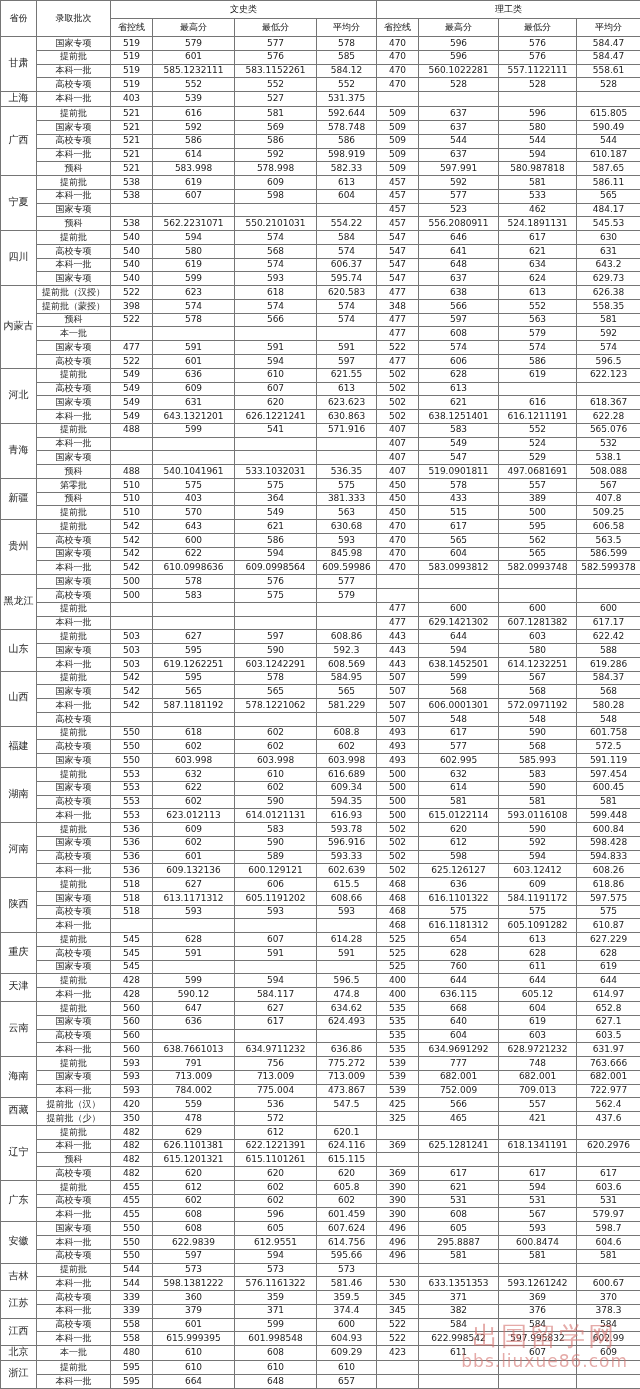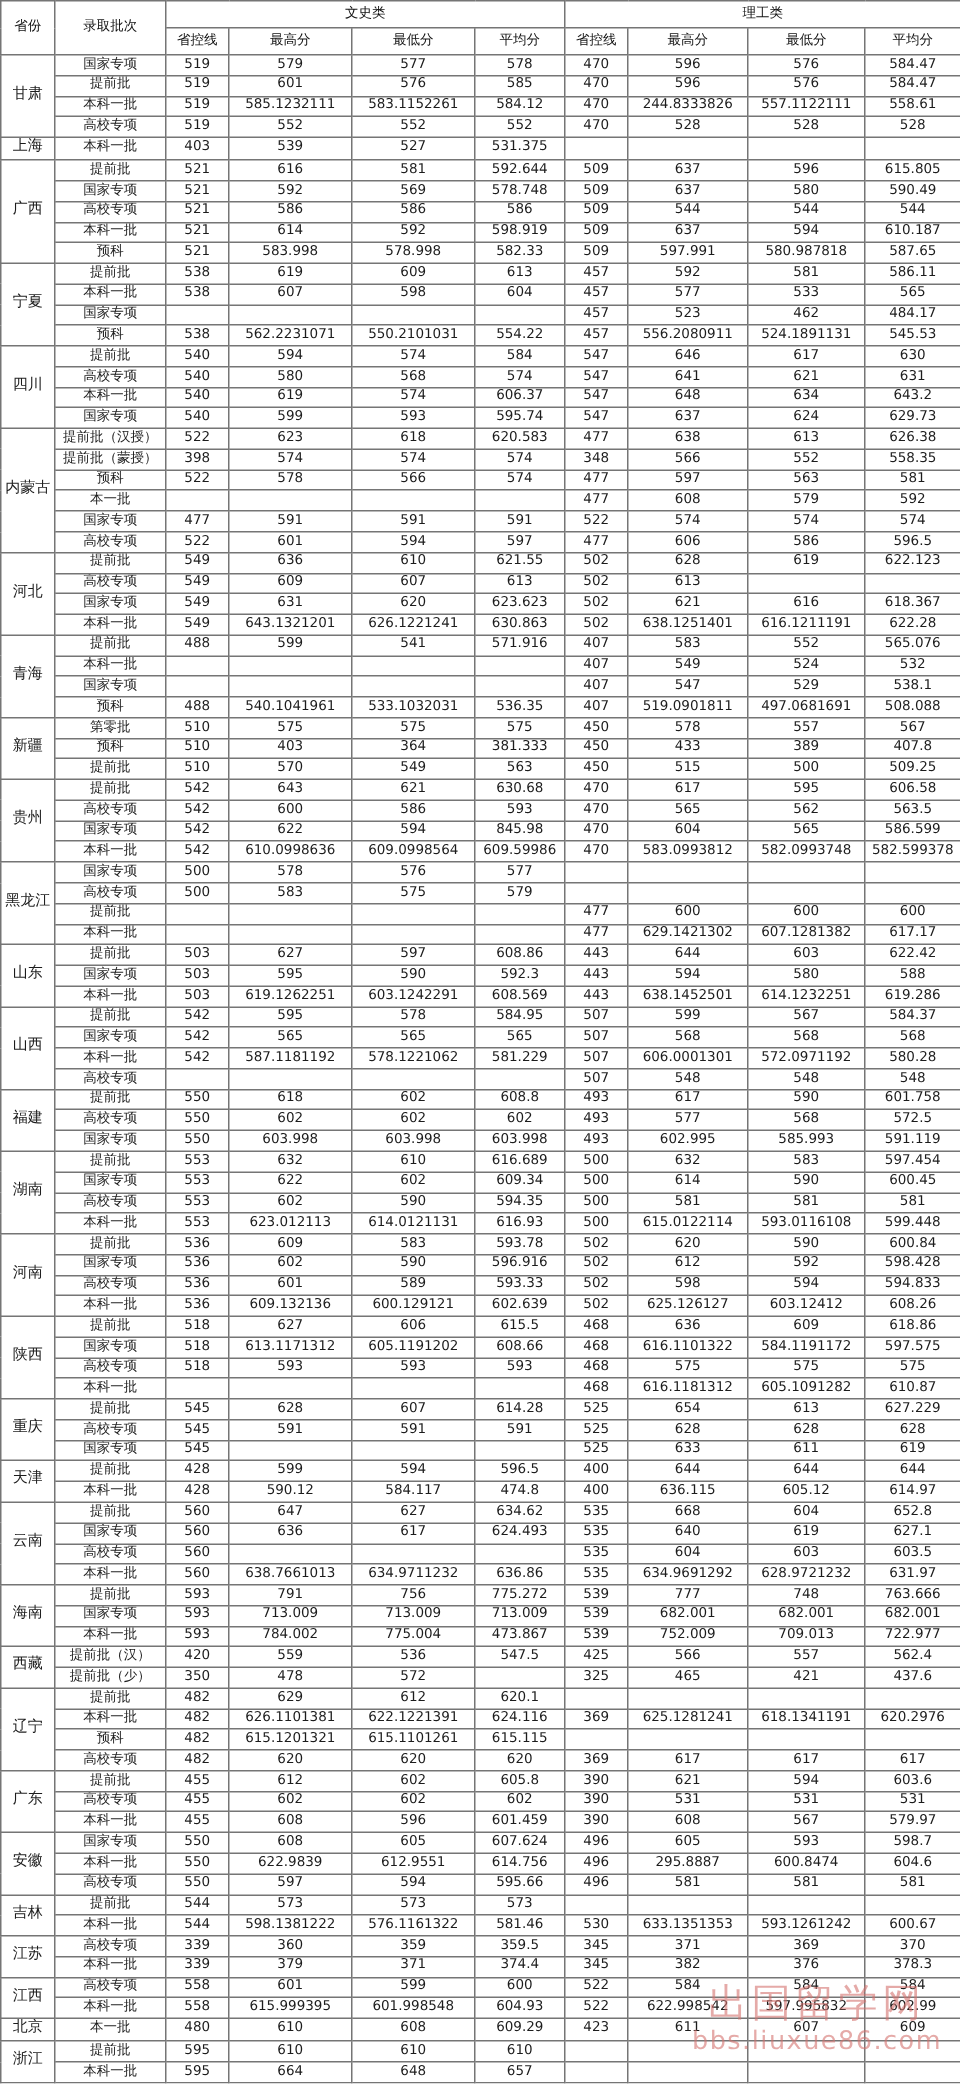--- a/index.html
+++ b/index.html
@@ -121,21 +121,21 @@
           <td>576</td>
           <td>584.47</td>
         </tr>
         <tr>
           <td>本科一批</td>
           <td>519</td>
           <td>585.1232111</td>
           <td>583.1152261</td>
           <td>584.12</td>
           <td>470</td>
-          <td>244.8333826</td>
+          <td>560.1022281</td>
           <td>557.1122111</td>
           <td>558.61</td>
         </tr>
         <tr>
           <td>高校专项</td>
           <td>519</td>
           <td>552</td>
           <td>552</td>
           <td>552</td>
           <td>470</td>
@@ -853,21 +853,21 @@
           <td>628</td>
           <td>628</td>
         </tr>
         <tr>
           <td>国家专项</td>
           <td>545</td>
           <td></td>
           <td></td>
           <td></td>
           <td>525</td>
-          <td>633</td>
+          <td>760</td>
           <td>611</td>
           <td>619</td>
         </tr>
         <tr>
           <td rowspan="2" class="prov">天津</td>
           <td>提前批</td>
           <td>428</td>
           <td>599</td>
           <td>594</td>
           <td>596.5</td>

